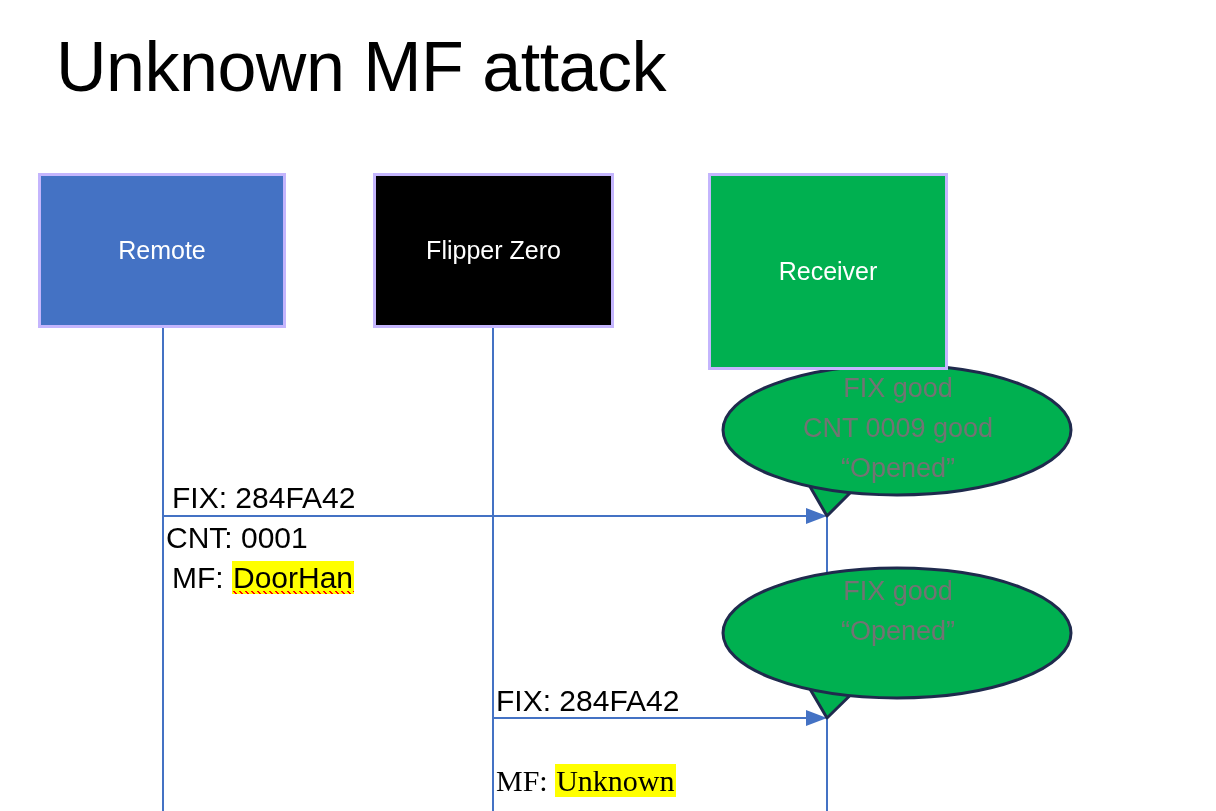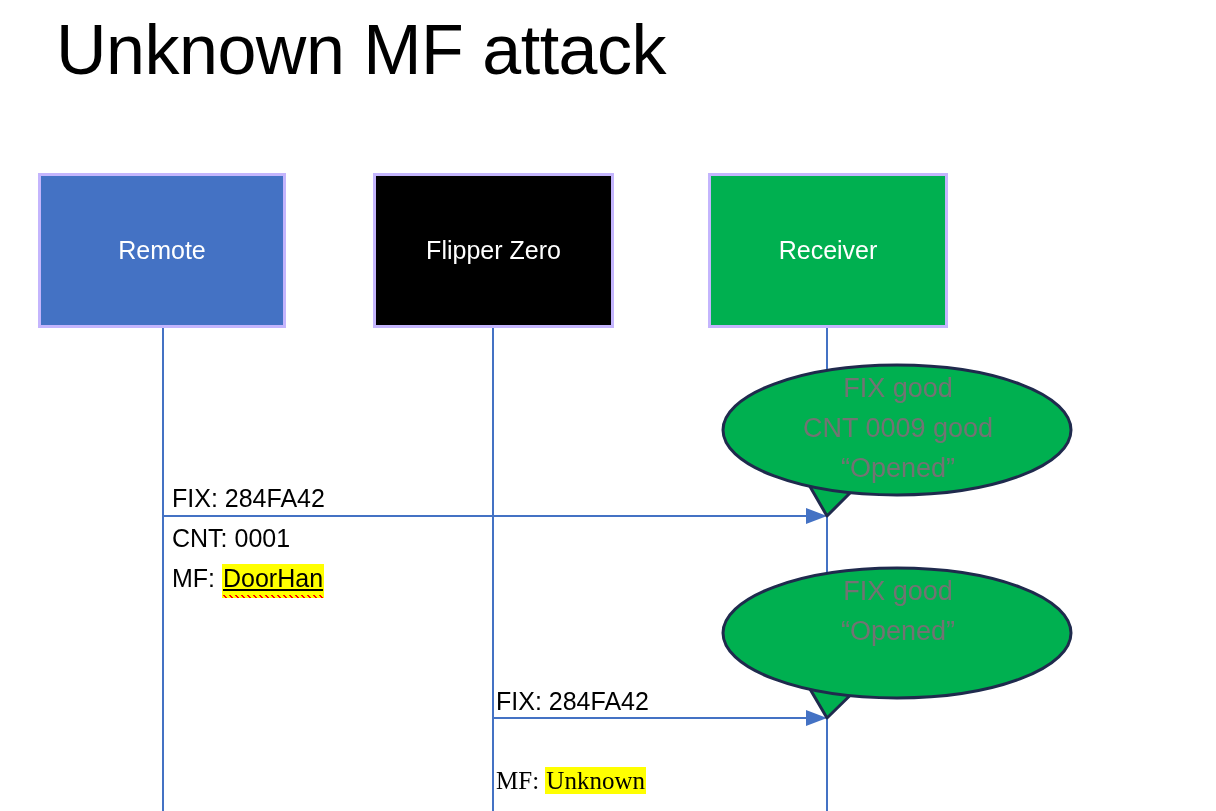--- a/index.html
+++ b/index.html
@@ -15,21 +15,21 @@
     width: 1216px;
     height: 811px;
     background: #ffffff;
     overflow: hidden;
   }
 
   
   #slide-title {
     position: absolute;
     left: 56px;
-    top: 8px;
+    top: 25px;
     font-size: 70px;
     line-height: 84px;
     font-weight: 400;
     color: #000000;
     letter-spacing: -0.5px;
     white-space: nowrap;
   }
 
   
   #canvas {
@@ -48,61 +48,60 @@
     display: flex;
     align-items: center;
     justify-content: center;
     color: #ffffff;
     font-size: 25px;
     font-weight: 400;
     line-height: 1.1;
   }
   #actor-remote  { left: 38px;  top: 173px; width: 248px; height: 155px; background: #4472C4; }
   #actor-flipper { left: 373px; top: 173px; width: 241px; height: 155px; background: #000000; }
-  #actor-receiver{ left: 708px; top: 173px; width: 240px; height: 155px; background: #00B050; }
+  #actor-receiver{ left: 708px; top: 173px; width: 240px; height: 197px; background: #00B050; }
 
   
   .bubble-text {
     position: absolute;
     color: #737373;
     font-size: 27px;
     line-height: 40px;
     text-align: center;
     white-space: nowrap;
     pointer-events: none;
   }
   #bubble1-text { left: 723px; top: 368px; width: 350px; }
   #bubble2-text { left: 723px; top: 571px; width: 350px; }
 
   
   .msg-label {
     position: absolute;
     color: #000000;
-    font-size: 25px;
+    font-size: 30px;
     line-height: 40px;
     white-space: nowrap;
   }
   #msg1-line1 { left: 172px; top: 478px; }
-  #msg1-line2 { left: 172px; top: 518px; text-align: right; }
+  #msg1-line2 { left: 166px; top: 518px; text-align: right; }
   #msg1-line3 { left: 172px; top: 558px; }
   #msg2-line1 { left: 496px; top: 681px; }
   #msg2-line2 { left: 496px; top: 721px; }
   #msg2-line3 { left: 496px; top: 761px; font-family: Liberation Serif, serif; }
 
   .hl {
     background: #FFFF00;
     padding: 0 1px;
   }
   .squiggle {
     background-repeat: repeat-x;
     background-position: left bottom;
     background-size: 6px 3px;
     background-image: linear-gradient(45deg, transparent 40%, #FF0000 40%, #FF0000 60%, transparent 60%);
-    padding-bottom: 6px;
-    text-decoration: underline;
+    padding-bottom: 0;
   }
 </style>
 </head>
 <body>
 
 <div id="slide">
 
   <div id="slide-title">Unknown MF attack</div>
 
   <svg id="canvas" viewBox="0 0 1216 811">

